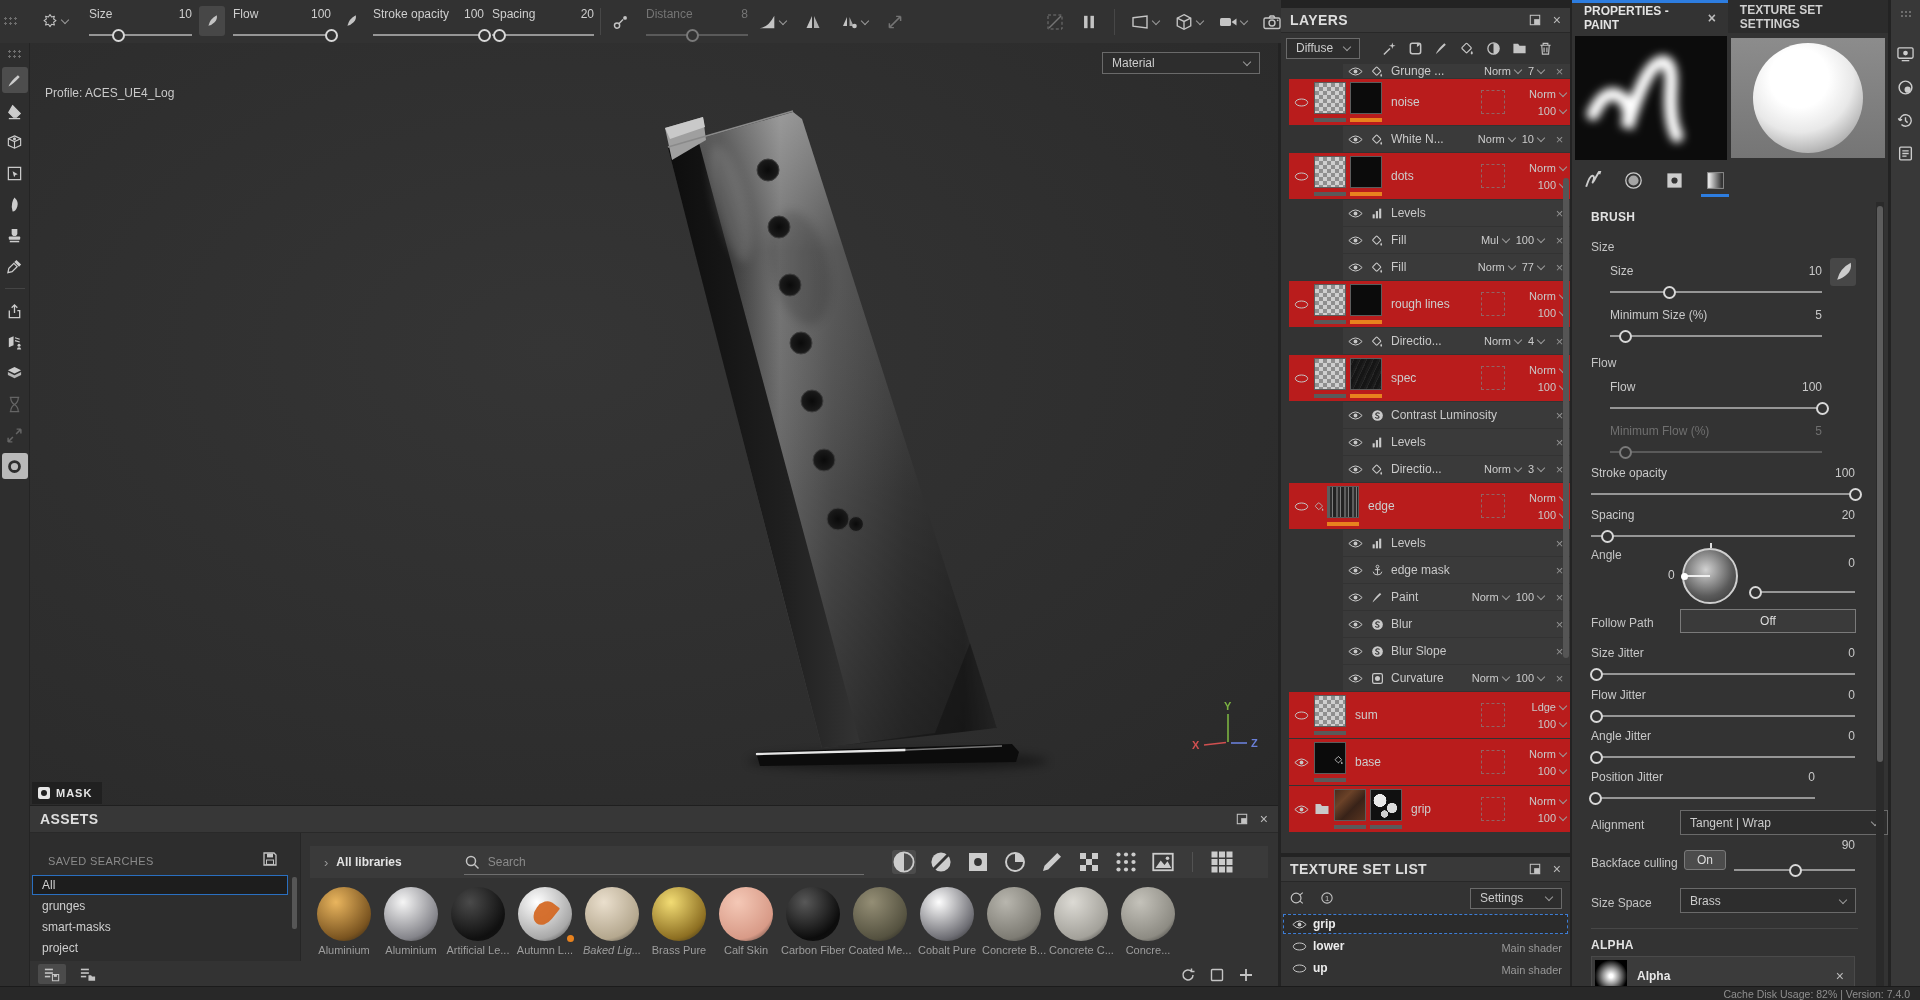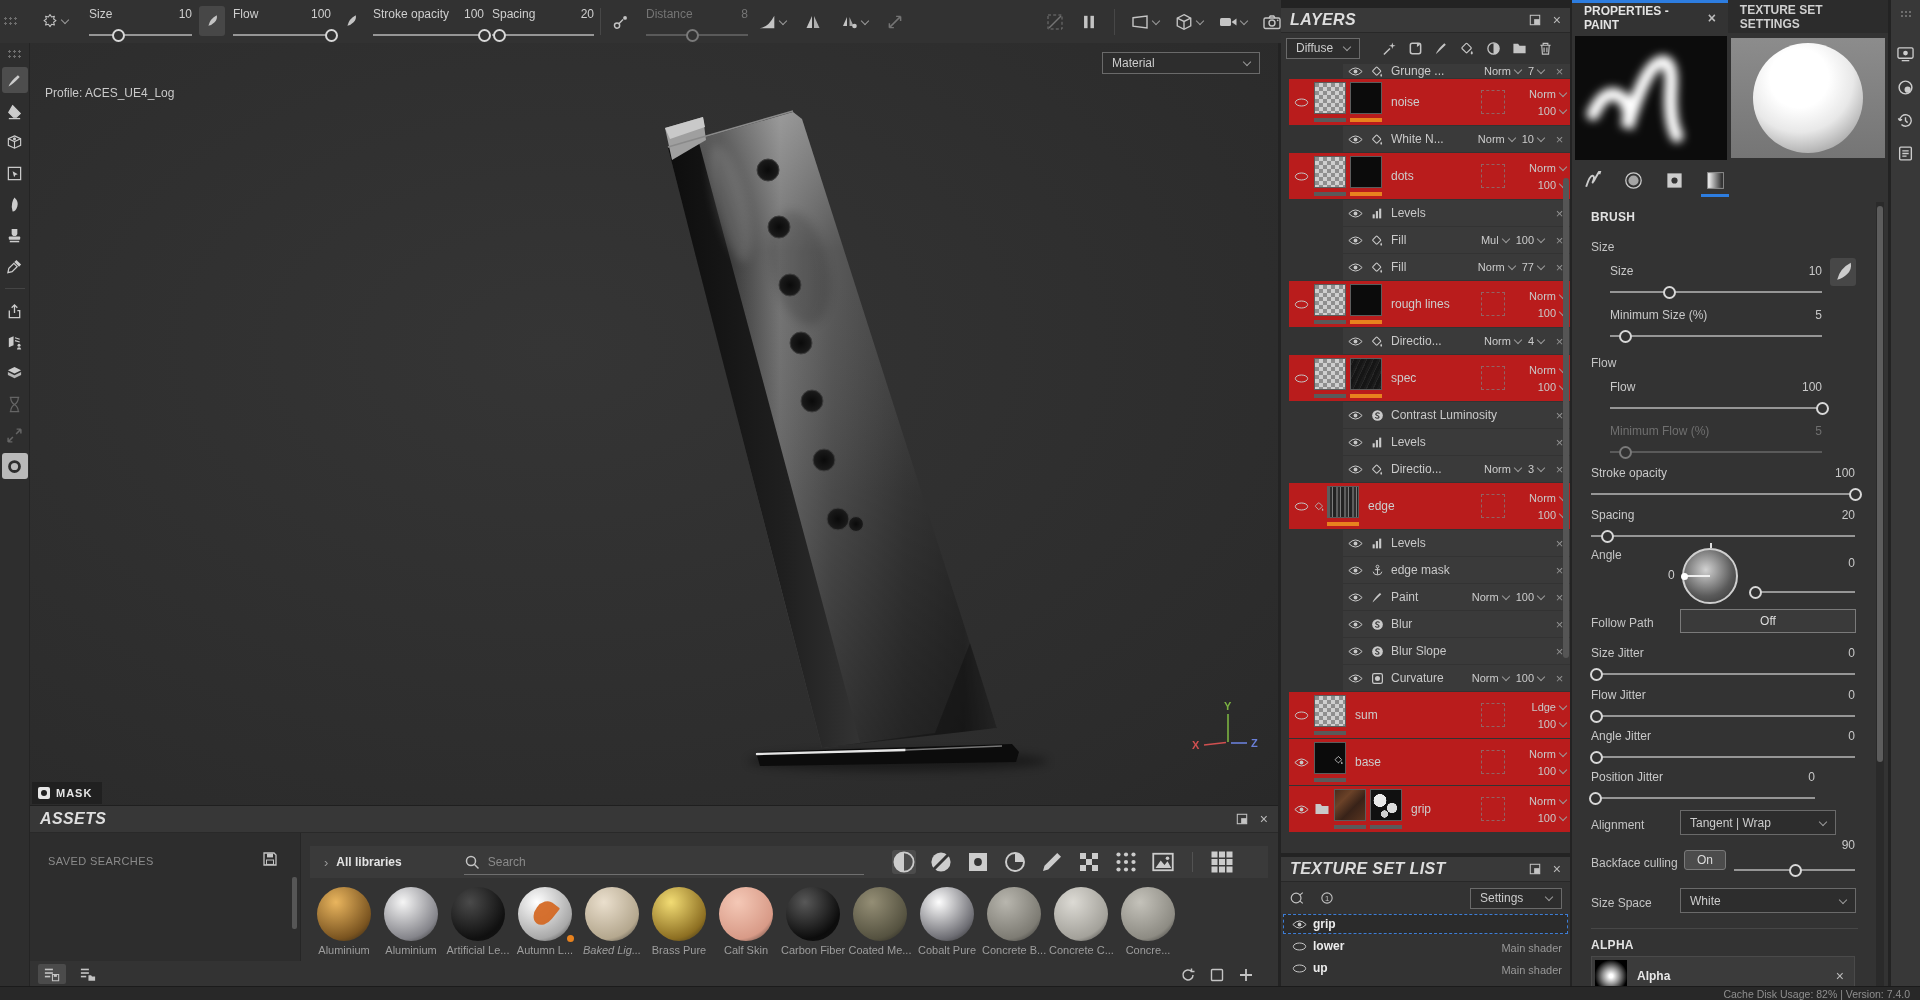--- a/index.html
+++ b/index.html
@@ -51,21 +51,21 @@
   #maskbadge{position:absolute;left:2px;top:731px;height:22px;padding:0 10px 0 6px;background:#202020;
              display:flex;align-items:center;gap:6px;font-weight:bold;font-size:11px;letter-spacing:1px;color:#e6e6e6;margin-top:8px;}
   #maskbadge .sq{width:12px;height:12px;background:#e6e6e6;border-radius:2px;position:relative;}
   #maskbadge .sq::after{content:"";position:absolute;left:3px;top:3px;width:6px;height:6px;border-radius:50%;background:#202020;}
   #gizmo{position:absolute;left:1160px;top:655px;width:90px;height:80px;font-size:11px;font-weight:bold;}
 
   
   #assets{position:absolute;left:30px;top:805px;width:1248px;height:181px;background:#333;border-top:1px solid #1f1f1f;}
   #assets .hdr{position:absolute;left:0;top:0;right:0;height:27px;background:#373737;border-bottom:1px solid #292929;
                display:flex;align-items:center;padding:0 10px;box-sizing:border-box;}
-  .paneltitle{font-weight:bold;font-size:16px;color:#dedede;letter-spacing:.4px;font-style:italic;}
+  .paneltitle{font-weight:bold;font-size:14px;color:#dedede;letter-spacing:.4px;}
   .hdricons{margin-left:auto;display:flex;gap:12px;align-items:center;}
   .hdricons .icn svg{width:12px;height:12px;}
   .xglyph{color:#bbb;font-size:14px;line-height:1;cursor:pointer;}
   #sidebar{position:absolute;left:0;top:27px;width:270px;height:128px;background:#2d2d2d;border-right:1px solid #262626;}
   #sslabel{position:absolute;left:18px;top:22px;color:#8b8b8b;font-size:11px;letter-spacing:.4px;}
   #ssfloppy{position:absolute;right:22px;top:18px;}
   #sslist{position:absolute;left:2px;top:42px;right:12px;}
   .ss-item{height:18px;line-height:18px;padding-left:9px;color:#cfcfcf;font-size:12px;border:1px solid transparent;margin-bottom:1px;cursor:pointer;}
   .ss-item.selected{border-color:#2a6fc0;background:#1d1d1d;}
   #sidebar .sbar{position:absolute;right:3px;top:44px;width:5px;height:52px;background:#565656;border-radius:2px;}
@@ -550,20 +550,26 @@
     </div>
     <div id="sidebar">
       <span id="sslabel">SAVED SEARCHES</span>
       <span class="icn" id="ssfloppy">
           <svg viewBox="0 0 16 16">
             <path d="M2 2h10l2 2v10H2Z" fill="none" stroke="currentColor" stroke-width="1.3"></path>
             <rect x="5" y="2.6" width="6" height="3.8" fill="currentColor"></rect>
             <rect x="4.5" y="9" width="7" height="4.4" fill="none" stroke="currentColor"></rect>
           </svg>
         </span>
+      <div id="sslist">
+          <div class="ss-item selected">All</div>
+          <div class="ss-item">grunges</div>
+          <div class="ss-item">smart-masks</div>
+          <div class="ss-item">project</div>
+        </div>
       <span class="sbar"></span>
     </div>
     <div id="shelfbottom">
         <span class="icn active">
           <svg viewBox="0 0 18 16" fill="currentColor">
             <rect x="1" y="2" width="9" height="1.8"></rect>
             <rect x="1" y="6" width="9" height="1.8"></rect>
             <rect x="1" y="10" width="6" height="1.8"></rect>
             <path d="M9.5 8.5h7v7h-7Z" fill="none" stroke="currentColor" stroke-width="1.2"></path>
             <rect x="11" y="9" width="3.5" height="2.2"></rect>
@@ -1493,21 +1499,21 @@
         </div>
     </div>
     <span class="penfree" style="top:778px;left:258px" id="gearslot">
         <svg viewBox="0 0 16 16" fill="currentColor">
           <circle cx="8" cy="8" r="2.8"></circle>
           <path d="M8 1.2l1 2.3H7ZM8 14.8l1-2.3H7ZM1.2 8l2.3-1v2ZM14.8 8l-2.3-1v2ZM3.2 3.2l2.3.8-1.5 1.5ZM12.8 12.8l-2.3-.8 1.5-1.5ZM12.8 3.2l-.8 2.3-1.5-1.5ZM3.2 12.8l.8-2.3 1.5 1.5Z"></path>
         </svg>
       </span>
 
     <span class="grplabel" style="top:818px">Alignment</span>
-    <span style="position:absolute;left:108px;top:810px;width:156px;height:25px">
+    <span style="position:absolute;left:108px;top:810px;width:208px;height:25px">
       <span class="dd">
           <span>Tangent | Wrap</span>
           <i class="chev"></i>
         </span>
     </span>
 
     <span class="grplabel" style="top:856px">Backface culling</span>
     <span class="pbtn" style="position:absolute;left:112px;top:850px;width:42px;height:20px;border-radius:3px;background:#4c4c4c">
         <span>On</span>
       </span>
@@ -1519,21 +1525,21 @@
     <div class="prow" style="top:838px">
       <div class="pl">
           <span></span>
           <span>90</span>
         </div>
     </div>
 
     <span class="grplabel" style="top:896px">Size Space</span>
     <span style="position:absolute;left:108px;top:888px;width:176px;height:25px">
       <span class="dd">
-          <span>White</span>
+          <span>Brass</span>
           <i class="chev"></i>
         </span>
     </span>
 
     <span class="pdivider" style="top:928px"></span>
     <span class="sechead" style="top:938px">ALPHA</span>
     <div id="alphaitem">
       <span class="athumb"></span>
       <span class="aname">Alpha</span>
       <span class="xglyph" style="margin-right:10px">×</span>

